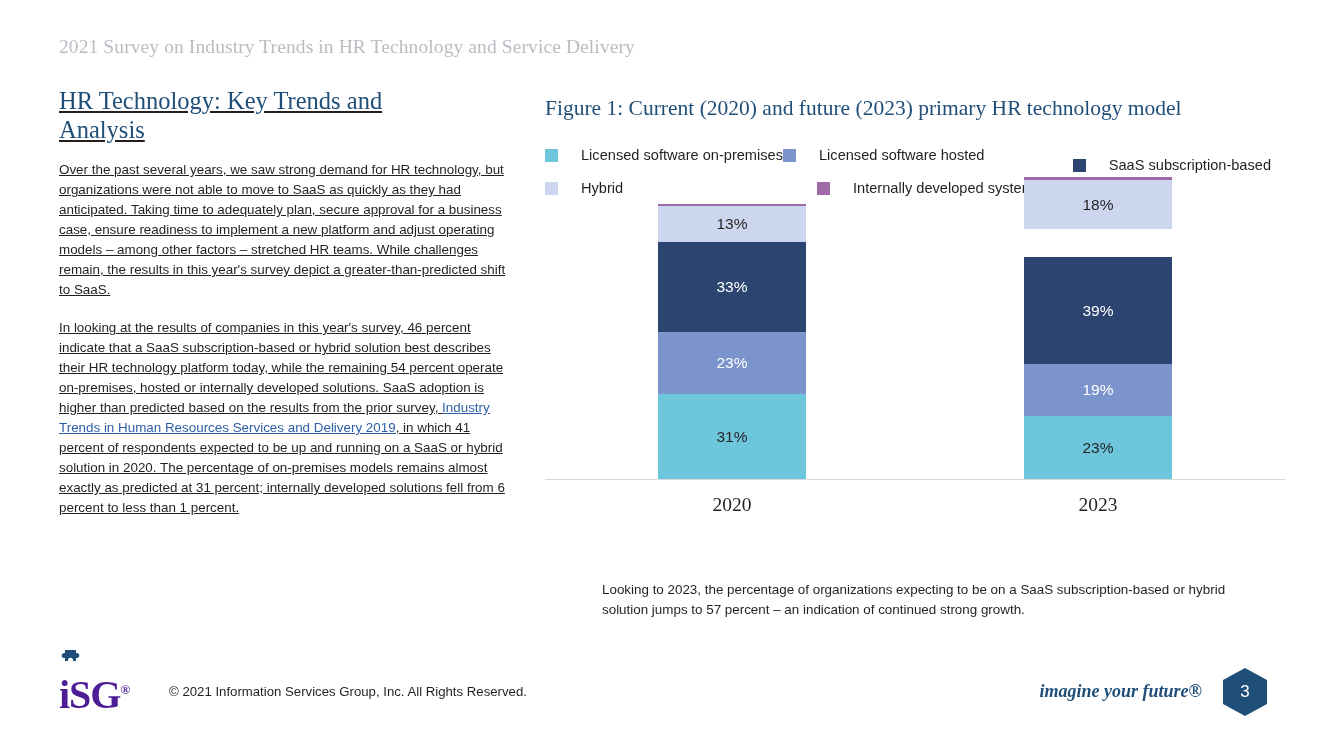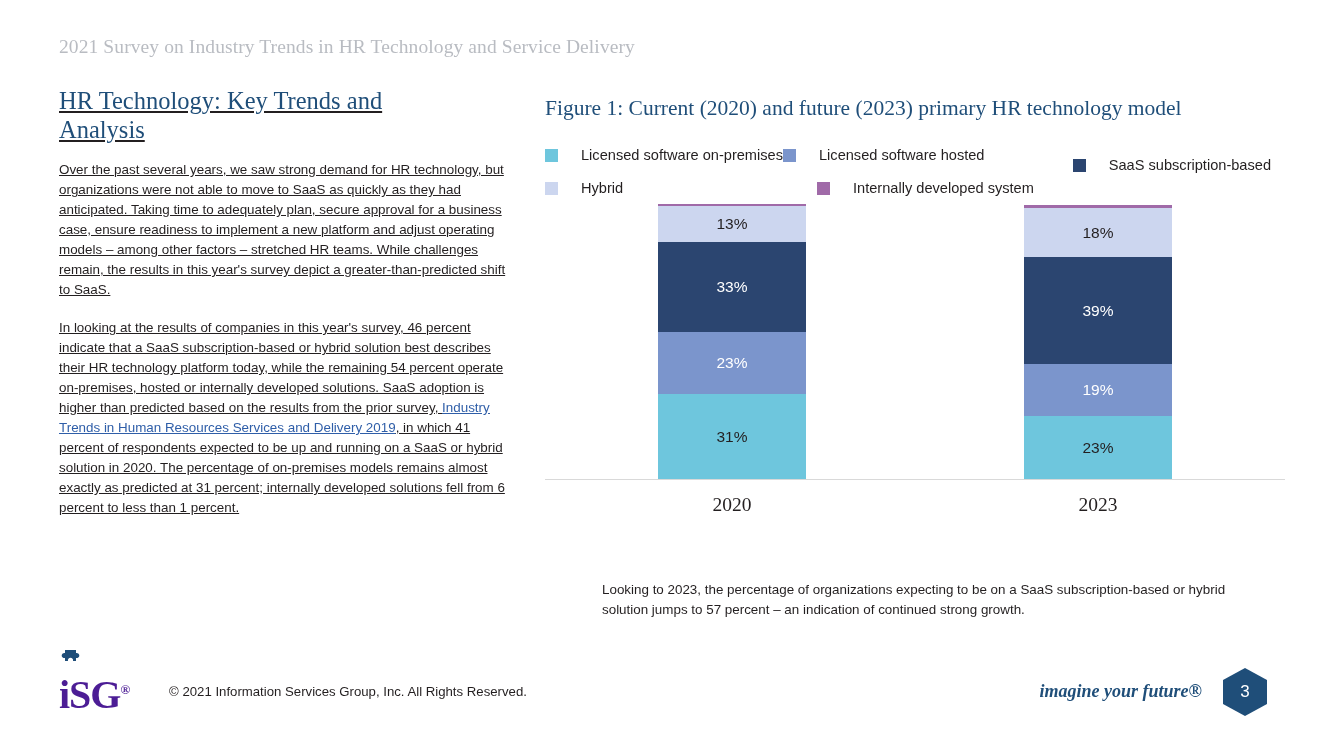--- a/index.html
+++ b/index.html
@@ -286,21 +286,21 @@
         </div>
     </div>
     <div class="cat-label c2020">2020</div>
 
     <div class="top-label" style="left:479px; top:5px;">1%</div>
     <div class="bar-col c2023">
       <div class="seg tiny" style="height:3px; background:#a06aa8;"></div>
       <div class="seg dark-text" style="height:49px; background:#ccd6ef;">
           <span>18%</span>
         </div>
-      <div class="seg light-text" style="height:107px; background:#2b4570;">
+      <div class="seg light-text" style="height:107px; background:#2b4570;margin-top:28px;">
           <span>39%</span>
         </div>
       <div class="seg light-text" style="height:52px; background:#7b95cc;">
           <span>19%</span>
         </div>
       <div class="seg dark-text" style="height:63px; background:#6ec6dd;">
           <span>23%</span>
         </div>
     </div>
     <div class="cat-label c2023">2023</div>

